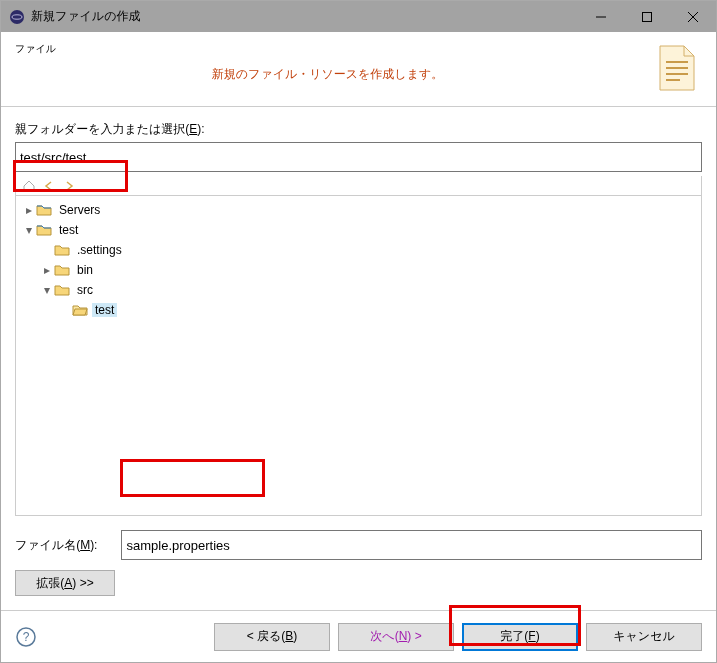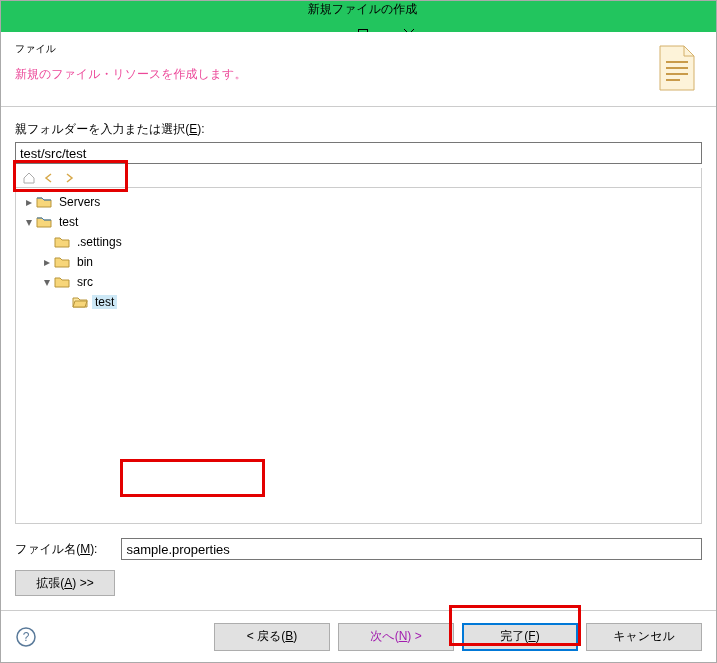--- a/index.html
+++ b/index.html
@@ -1,31 +1,31 @@
 <!DOCTYPE html>
 <html><head>
   <meta charset="utf-8">
   <style>
     * { box-sizing: border-box; margin: 0; padding: 0; font-family: "Meiryo UI", "Yu Gothic UI", sans-serif; font-size: 12px; }
     body { width: 717px; height: 663px; background: #fff; border: 1px solid #aaa; display: flex; flex-direction: column; }
-    .titlebar { height: 31px; display: flex; align-items: center; padding-left: 8px; background: #22c55e; flex-direction: column; }
+    .titlebar { height: 31px; display: flex; align-items: center; padding-left: 8px; background: #a3a3a3; }
     .titlebar-icon { width: 16px; height: 16px; margin-right: 6px; }
     .titlebar-title { flex: 1; color: #000; }
     .winbtns { display: flex; }
     .winbtn { width: 46px; height: 31px; display: flex; align-items: center; justify-content: center; color: #000; }
     .winbtn svg { width: 10px; height: 10px; }
     .banner { padding: 10px 14px 12px 14px; background: #fff; display: flex; align-items: flex-start; }
     .banner-text { flex: 1; }
     .banner-title { font-size: 10px; font-weight: 500; margin-bottom: 10px; }
-    .banner-desc { color: #ec4899; }
+    .banner-desc { color: #c2410c; text-align: center; }
     .banner-icon { width: 52px; height: 52px; margin-left: 10px; }
     .sep { height: 1px; background: #ccc; }
     .content { flex: 1; padding: 14px; display: flex; flex-direction: column; overflow: hidden; }
     .lbl { margin-bottom: 4px; }
-    .txtinput { width: 100%; border: 1px solid #767676; padding: 2px 4px; font-size: 13px; height: 22px; }
+    .txtinput { width: 100%; border: 1px solid #767676; padding: 2px 4px; font-size: 13px; height: 30px; }
     .toolbar { height: 20px; border-left: 1px solid #ccc; border-right: 1px solid #ccc; display: flex; align-items: center; gap: 6px; padding: 2px 6px; margin-top: 4px; }
     .tool-icn { width: 14px; height: 14px; }
     .tree { flex: 1; border: 1px solid #ccc; padding: 4px 2px; margin-top: -1px; overflow: auto; background: #fff; }
     .tree-row { display: flex; align-items: center; height: 20px; padding: 2px 0; }
     .twisty { width: 14px; height: 14px; display: inline-flex; align-items: center; justify-content: center; color: #666; }
     .indent { display: inline-block; height: 1px; }
     .folder-icn { width: 16px; height: 16px; margin-right: 4px; }
     .node-label { padding: 0 3px; }
     .selected { background: #cde8f6; }
     .filename-row { display: flex; align-items: center; margin-top: 14px; gap: 24px; }

